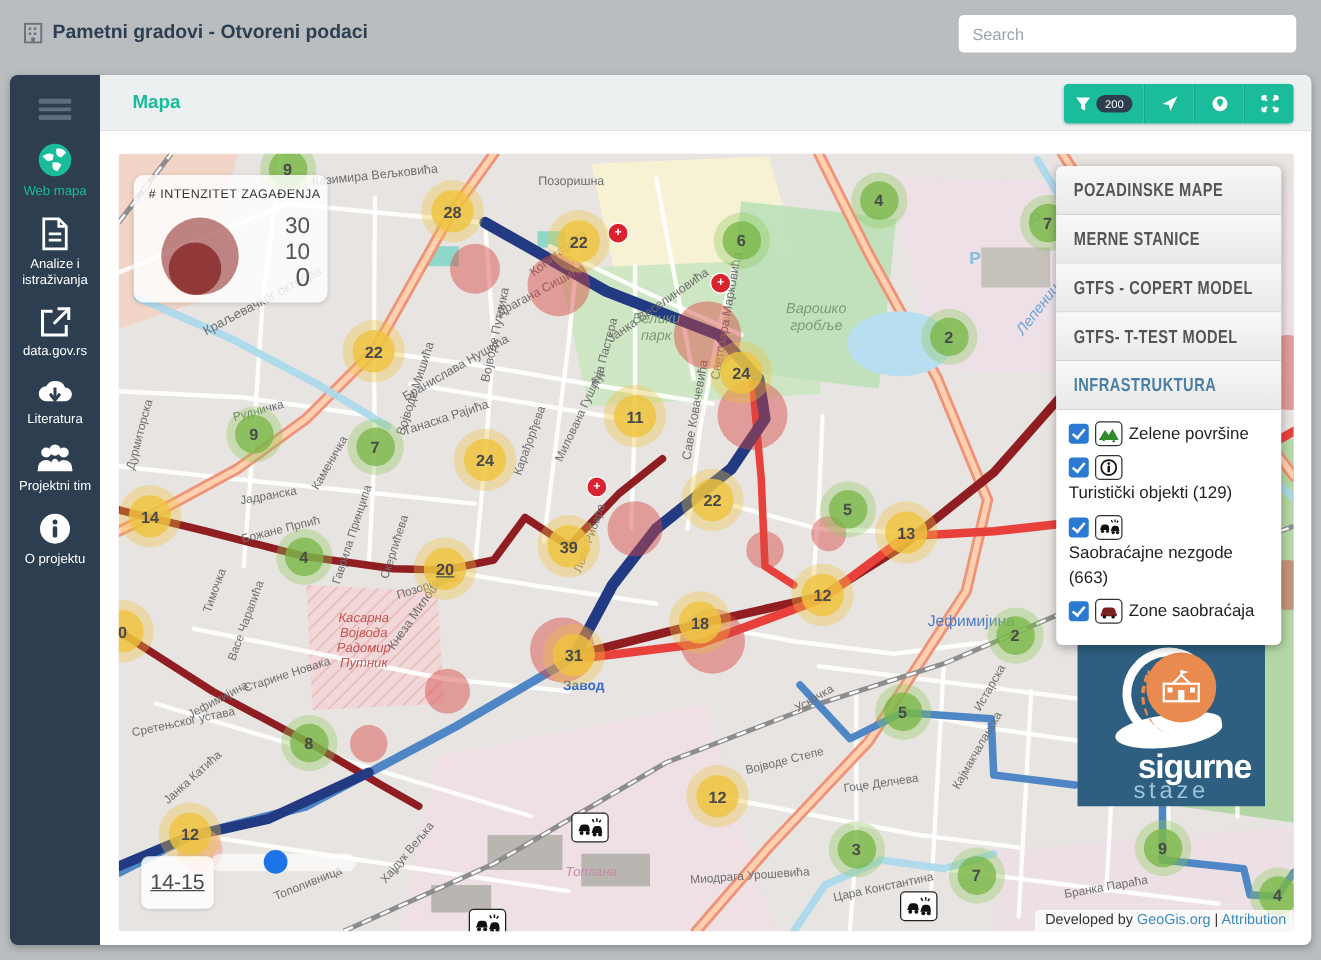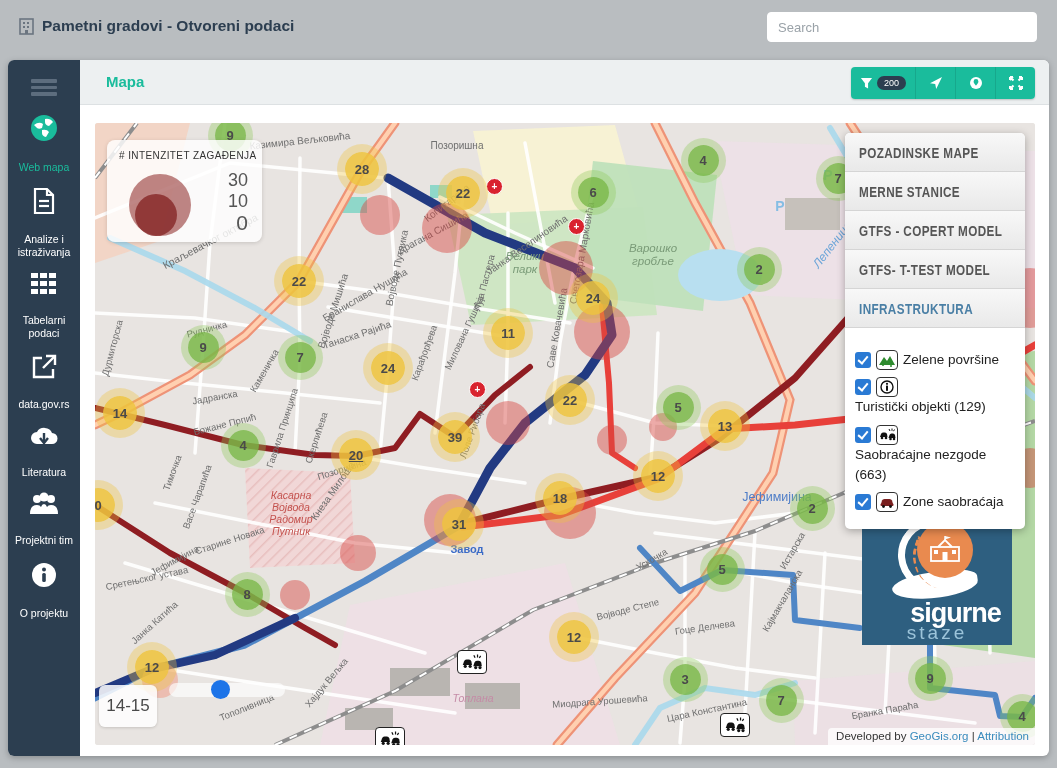--- a/index.html
+++ b/index.html
@@ -18,21 +18,21 @@
   
   .card { position:absolute; left:8px; right:8px; top:60px; bottom:12px; background:#fff;
           border-radius:6px; box-shadow:0 2px 6px rgba(0,0,0,.25); }
 
   
   .sidebar { position:absolute; left:0; top:0; bottom:0; width:72px; background:#2c3e50;
              border-radius:6px 0 0 6px; display:flex; flex-direction:column; align-items:center; }
   .burger { margin:16px 0 14px 0; cursor:pointer; }
   .burger div { width:26px; height:3.5px; background:#5d6d7e; margin:3px 0; border-radius:1px; }
   .side-item { display:flex; flex-direction:column; align-items:center; margin-bottom:13px; cursor:pointer; width:100%; }
-  .side-item .lbl { font-size:10.5px; color:#fff; text-align:center; margin-top:18px; line-height:1.25; padding:0 2px; }
+  .side-item .lbl { font-size:10.5px; color:#fff; text-align:center; margin-top:4px; line-height:1.25; padding:0 2px; }
   .side-item.active .lbl { color:#1abc9c; }
   .notch { position:absolute; left:72px; top:66px; width:0; height:0;
            border-top:9px solid transparent; border-bottom:9px solid transparent; border-right:10px solid #fff; }
 
   
   .content { position:absolute; left:72px; right:0; top:0; bottom:0; }
   .content-header { position:absolute; left:0; right:0; top:0; height:45px; background:#edf0f1;
                     border-bottom:1px solid #dde1e3; border-radius:0 6px 0 0; }
   .page-title { position:absolute; left:26px; top:13px; color:#1abc9c; font-weight:bold; font-size:15px; }
   .map-toolbar { position:absolute; right:14px; top:7px; display:flex; border-radius:4px; overflow:hidden;
@@ -65,37 +65,37 @@
   .legend-title { font-size:10px; color:#333; letter-spacing:.4px; padding:10px 0 0 12px; }
   .lg-c1 { position:absolute; left:22px; top:34px; width:62px; height:62px; border-radius:50%;
            background:rgba(148,54,52,.6); }
   .lg-c2 { position:absolute; left:28px; top:54px; width:42px; height:42px; border-radius:50%;
            background:rgba(130,32,32,.75); }
   .lg-vals { position:absolute; right:14px; top:30px; text-align:right; color:#555; }
   .lg-vals div { font-size:18px; line-height:1.15; }
   .lg-vals div:last-child { font-size:21px; }
 
   
-  .time-box { position:absolute; left:4px; top:562px; width:58px; height:42px; z-index:5;
+  .time-box { position:absolute; left:18px; top:562px; width:58px; height:42px; z-index:5;
               background:rgba(255,255,255,.85); border-radius:6px; display:flex; align-items:center;
-              justify-content:center; font-size:17px; color:#4a4a4a; box-shadow:0 1px 3px rgba(0,0,0,.15); }
+              justify-content:center; font-size:17px; color:#4a4a4a; box-shadow:0 1px 3px rgba(0,0,0,.15);text-decoration:underline; }
   .slider-track { position:absolute; left:74px; top:560px; width:116px; height:14px; z-index:5;
                   background:rgba(255,255,255,.65); border-radius:7px; }
   .slider-thumb { position:absolute; left:42px; top:-3px; width:19px; height:19px; border-radius:50%;
                   background:#1d74e8; cursor:pointer; }
 
   
   .panel { position:absolute; left:750px; top:10px; width:180px; z-index:6; background:#fff;
            border-radius:5px; box-shadow:0 2px 8px rgba(0,0,0,.3); overflow:hidden; }
   .lp-head { height:39px; background:linear-gradient(#f8f8f8,#e9e9e9); border-bottom:1px solid #d5d5d5;
              display:flex; align-items:center; padding-left:14px; cursor:pointer; }
   .lp-head span { display:inline-block; transform:scaleX(.78); transform-origin:left center;
                   font-weight:bold; font-size:15px; color:#555; letter-spacing:.5px; white-space:nowrap; }
   .lp-head.active span { color:#4a7fa5; }
-  .lp-body { padding:22px 8px 10px 10px; }
+  .lp-body { padding:9px 8px 10px 10px; }
   .lp-item { display:flex; align-items:flex-start; flex-wrap:wrap; margin-bottom:7px;
              font-size:13.5px; color:#222; line-height:1.5; cursor:pointer; }
   .cb { width:16px; height:16px; background:#2a7ad4; border-radius:3px; margin:2px 5px 0 0; position:relative; flex:none; }
   .cb::after { content:""; position:absolute; left:5px; top:2px; width:4px; height:8px;
                border:solid #fff; border-width:0 2px 2px 0; transform:rotate(40deg); }
   .licon { width:22px; height:20px; border:1.2px solid #333; border-radius:4px; background:#fff;
            margin-right:5px; display:flex; align-items:center; justify-content:center; flex:none; }
 
   
   .logo { position:absolute; left:767px; top:387px; width:150px; height:135px; background:#2e5f80;
@@ -156,36 +156,20 @@
     <div class="side-item">
       <svg width="26" height="28" viewBox="0 0 26 28">
         <path d="M4,2 H16 L22,8 V26 H4 Z" fill="none" stroke="#fff" stroke-width="2.2"></path>
         <path d="M16,2 V8 H22" fill="none" stroke="#fff" stroke-width="2.2"></path>
         <line x1="8" y1="14" x2="18" y2="14" stroke="#fff" stroke-width="2.2"></line>
         <line x1="8" y1="19" x2="18" y2="19" stroke="#fff" stroke-width="2.2"></line>
       </svg>
       <span class="lbl">Analize i istraživanja</span>
     </div>
 
-    <div class="side-item">
-      <svg width="28" height="24" viewBox="0 0 28 24">
-        <g fill="#fff">
-          <rect x="1" y="1" width="7" height="5"></rect>
-            <rect x="10" y="1" width="7" height="5"></rect>
-            <rect x="19" y="1" width="7" height="5"></rect>
-          <rect x="1" y="9" width="7" height="5"></rect>
-            <rect x="10" y="9" width="7" height="5"></rect>
-            <rect x="19" y="9" width="7" height="5"></rect>
-          <rect x="1" y="17" width="7" height="5"></rect>
-            <rect x="10" y="17" width="7" height="5"></rect>
-            <rect x="19" y="17" width="7" height="5"></rect>
-        </g>
-      </svg>
-      <span class="lbl">Tabelarni podaci</span>
-    </div>
 
     <div class="side-item">
       <svg width="27" height="27" viewBox="0 0 27 27">
         <path d="M11,5 H3 V24 H22 V16" fill="none" stroke="#fff" stroke-width="2.4"></path>
         <path d="M15,3 H24 V12" fill="none" stroke="#fff" stroke-width="2.4"></path>
         <line x1="24" y1="3" x2="12" y2="15" stroke="#fff" stroke-width="2.4"></line>
       </svg>
       <span class="lbl">data.gov.rs</span>
     </div>
 

